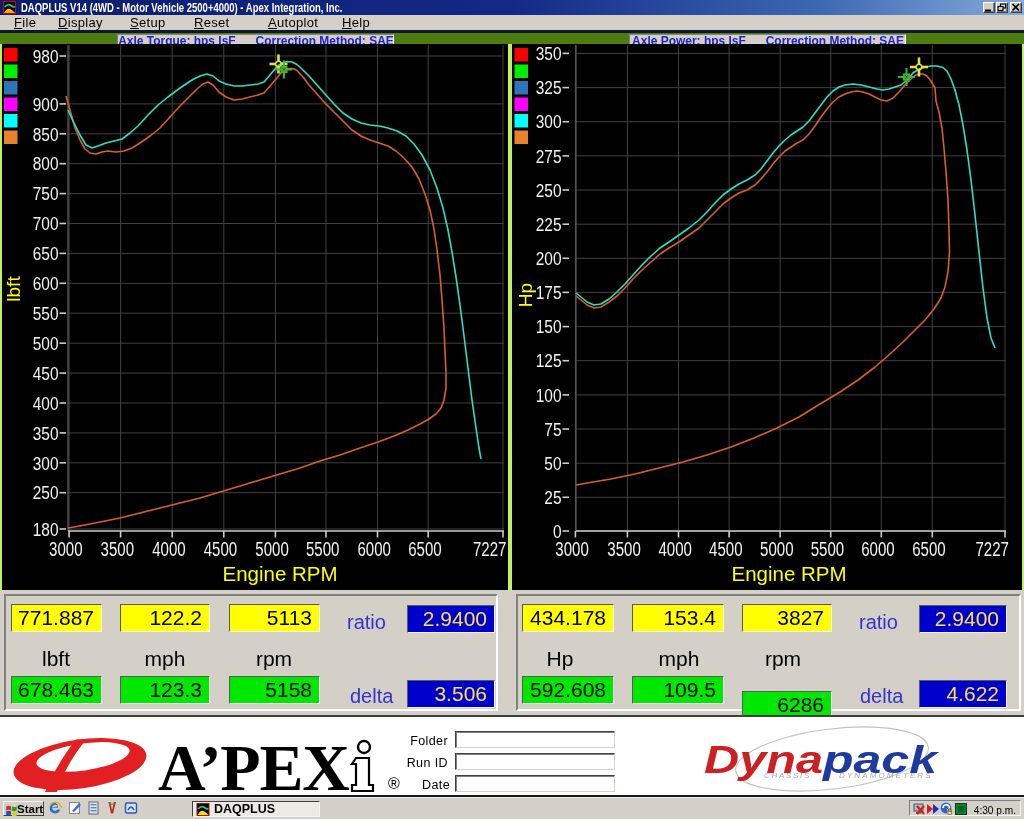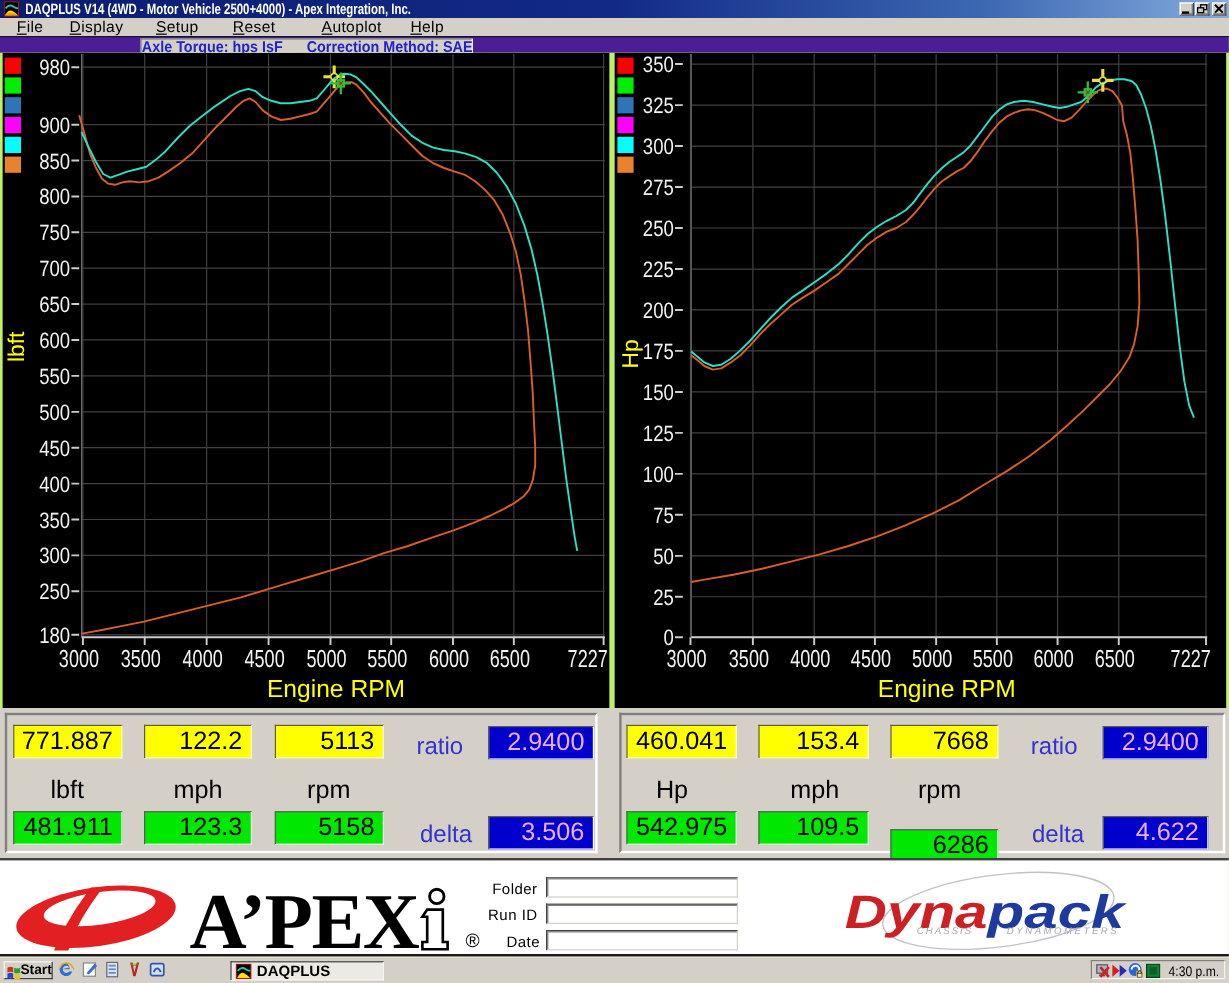--- a/index.html
+++ b/index.html
@@ -4,32 +4,32 @@
 html,body{width:1024px;height:819px;overflow:hidden;background:#d4d0c8;font-family:"Liberation Sans",sans-serif}
 #app{position:absolute;left:0;top:0;width:1024px;height:819px}
 .abs{position:absolute}
 #titlebar{left:0;top:0;width:1024px;height:15px;background:linear-gradient(90deg,#0b1c6e 0%,#122a86 50%,#3c68b2 80%,#84abdc 100%);color:#fff;font-size:12.5px;font-weight:bold;line-height:15px}
 #titletext{position:absolute;left:21px;top:0.5px;white-space:nowrap;transform:scaleX(0.76);transform-origin:left center}
 #appicon{position:absolute;left:3px;top:1px}
 .winbtn{position:absolute;top:2px;width:12px;height:10.5px;background:#d4d0c8;border:1px solid;border-color:#fff #404040 #404040 #fff;box-shadow:inset -1px -1px 0 #808080;font-size:8px;line-height:8px;text-align:center;color:#000}
 #menubar{left:0;top:15px;width:1024px;height:15px;background:#d4d0c8;font-size:13px;color:#000;letter-spacing:0.3px}
 .menuitem{position:absolute;top:0;line-height:15px}
 u{text-decoration:underline}
-#titlestrip{left:0;top:30px;width:1024px;height:14px;background:#4c1d95;border-top:1px solid #0f172a}
+#titlestrip{left:0;top:30px;width:1024px;height:14px;background:#4d7c0f;border-top:3px solid #0f172a}
 .charttitle{position:absolute;top:0.5px;height:13px;background:#d4d0c8;border:1px solid #808080;border-right-color:#fff;border-bottom-color:#fff;color:#2222cc;font-size:13px;font-weight:bold;line-height:12.5px;white-space:nowrap;text-align:center}
 .charttitle span{position:absolute;left:50%;top:0;white-space:nowrap;transform:translateX(-50%) scaleX(0.92);transform-origin:center}
 #chartarea{left:0;top:44px;width:1024px;height:546px;background:#bef264}
 #lsvg{position:absolute;left:2px;top:0}
 #rsvg{position:absolute;left:512px;top:0}
 #statsarea{left:0;top:590px;width:1024px;height:126px;background:#d4d0c8}
 .statpanel{position:absolute;top:4px;height:117px;background:#d4d0c8;border:2px solid;border-color:#808080 #fff #fff #808080}
 .vbox{position:absolute;height:28px;border:1px solid;border-color:#5a5a5a #f4f4f4 #f4f4f4 #5a5a5a;font-size:21px;line-height:25px;text-align:right;padding-right:7px;color:#000}
 .ybox{background:#ffff00}
 .gbox{background:#00e800}
-.bbox{background:#0000cc;color:#f0abfc}
+.bbox{background:#0000cc;color:#fde047}
 .slab{position:absolute;font-size:21px;color:#000;text-align:center;width:100px}
 .blab{position:absolute;font-size:20px;color:#3333cc}
 #whitearea{left:0;top:715px;width:1024px;height:80px;background:#fff;border-top:2px solid #404040}
 #taskbar{left:0;top:795px;width:1024px;height:24px;background:#d4d0c8;border-top:2.5px solid #1a1a1a;box-shadow:inset 0 1px 0 #f0ede6}
 #startbtn{position:absolute;left:3px;top:4px;width:41px;height:15px;background:#d4d0c8;border:1px solid;border-color:#f4f4f4 #404040 #404040 #f4f4f4;font-size:11.5px;font-weight:bold;line-height:14px;color:#000;padding-left:13px}
 #taskbtn{position:absolute;left:192px;top:4px;width:128px;height:16px;background:#eceae4;border:1px solid;border-color:#404040 #f4f4f4 #f4f4f4 #404040;font-size:12.5px;font-weight:bold;line-height:14px;color:#000;padding-left:21px}
 #tray{position:absolute;left:909px;top:3px;width:112px;height:16px;background:#d4d0c8;border:1px solid;border-color:#808080 #f4f4f4 #f4f4f4 #808080;font-size:12.5px;line-height:14px}
 .qicon{position:absolute;top:4px;width:14px;height:14px}
 .field{position:absolute;height:17px;width:160px;background:#fff;border:1px solid;border-color:#404040 #d4d0c8 #d4d0c8 #404040;box-shadow:inset 1px 1px 0 #808080}
 .flabel{position:absolute;font-size:12.5px;color:#000;text-align:right;width:46px;letter-spacing:0.4px}
@@ -59,20 +59,23 @@
 <span class="menuitem" style="left:14px"><u>F</u>ile</span>
 <span class="menuitem" style="left:58px"><u>D</u>isplay</span>
 <span class="menuitem" style="left:130px"><u>S</u>etup</span>
 <span class="menuitem" style="left:194px"><u>R</u>eset</span>
 <span class="menuitem" style="left:268px"><u>A</u>utoplot</span>
 <span class="menuitem" style="left:342px"><u>H</u>elp</span>
 </div>
 <div id="titlestrip" class="abs">
 <div class="charttitle" style="left:117px;width:277px">
         <span>Axle Torque: hps IsF&nbsp;&nbsp;&nbsp;&nbsp;&nbsp;&nbsp;Correction Method: SAE</span>
+      </div>
+<div class="charttitle" style="left:629px;width:277px">
+        <span>Axle Power: hps IsF&nbsp;&nbsp;&nbsp;&nbsp;&nbsp;&nbsp;Correction Method: SAE</span>
       </div>
 </div>
 <div id="chartarea" class="abs">
 <svg id="lsvg" width="506" height="546" viewBox="2 44 506 546">
         <rect x="2" y="44" width="506" height="546" fill="#000"></rect>
 <rect x="4" y="48" width="13.5" height="13.5" fill="#ff0000"></rect>
 <rect x="4" y="64.5" width="13.5" height="13.5" fill="#00ee00"></rect>
 <rect x="4" y="81.0" width="13.5" height="13.5" fill="#2e74b8"></rect>
 <rect x="4" y="97.5" width="13.5" height="13.5" fill="#ff00ff"></rect>
 <rect x="4" y="114.0" width="13.5" height="13.5" fill="#00ffff"></rect>
@@ -277,34 +280,34 @@
 <div class="statpanel" style="left:4px;width:494px"></div>
 <div class="statpanel" style="left:516px;width:505px"></div>
 <div class="vbox ybox" style="left:11px;top:14px;width:91px">771.887</div>
 <div class="vbox ybox" style="left:120px;top:14px;width:90px">122.2</div>
 <div class="vbox ybox" style="left:229px;top:14px;width:91px">5113</div>
 <div class="blab" style="left:347px;top:21px">ratio</div>
 <div class="vbox bbox" style="left:407px;top:15px;width:88px">2.9400</div>
 <div class="slab" style="left:6px;top:57px">lbft</div>
 <div class="slab" style="left:115px;top:57px">mph</div>
 <div class="slab" style="left:224px;top:57px">rpm</div>
-<div class="vbox gbox" style="left:11px;top:86px;width:91px">481.911</div>
+<div class="vbox gbox" style="left:11px;top:86px;width:91px">678.463</div>
 <div class="vbox gbox" style="left:120px;top:86px;width:90px">123.3</div>
 <div class="vbox gbox" style="left:229px;top:86px;width:91px">5158</div>
 <div class="blab" style="left:350px;top:95px">delta</div>
 <div class="vbox bbox" style="left:407px;top:90px;width:88px">3.506</div>
-<div class="vbox ybox" style="left:522px;top:14px;width:92px">460.041</div>
+<div class="vbox ybox" style="left:522px;top:14px;width:92px">434.178</div>
 <div class="vbox ybox" style="left:632px;top:14px;width:92px">153.4</div>
-<div class="vbox ybox" style="left:742px;top:14px;width:90px">7668</div>
+<div class="vbox ybox" style="left:742px;top:14px;width:90px">3827</div>
 <div class="blab" style="left:859px;top:21px">ratio</div>
 <div class="vbox bbox" style="left:919px;top:15px;width:88px">2.9400</div>
 <div class="slab" style="left:510px;top:57px">Hp</div>
 <div class="slab" style="left:629px;top:57px">mph</div>
 <div class="slab" style="left:733px;top:57px">rpm</div>
-<div class="vbox gbox" style="left:522px;top:86px;width:92px">542.975</div>
+<div class="vbox gbox" style="left:522px;top:86px;width:92px">592.608</div>
 <div class="vbox gbox" style="left:632px;top:86px;width:92px">109.5</div>
 <div class="vbox gbox" style="left:742px;top:101px;width:90px">6286</div>
 <div class="blab" style="left:860px;top:95px">delta</div>
 <div class="vbox bbox" style="left:919px;top:90px;width:88px">4.622</div>
 </div>
 <div id="whitearea" class="abs">
 <svg width="420" height="79" style="position:absolute;left:0;top:0" viewBox="0 0 420 79">
 <g transform="rotate(-8 80 47)">
           <ellipse cx="80" cy="47" rx="67" ry="24.5" fill="#e32021"></ellipse>
           <ellipse cx="84" cy="40.5" rx="47" ry="13.5" fill="#fff"></ellipse>

